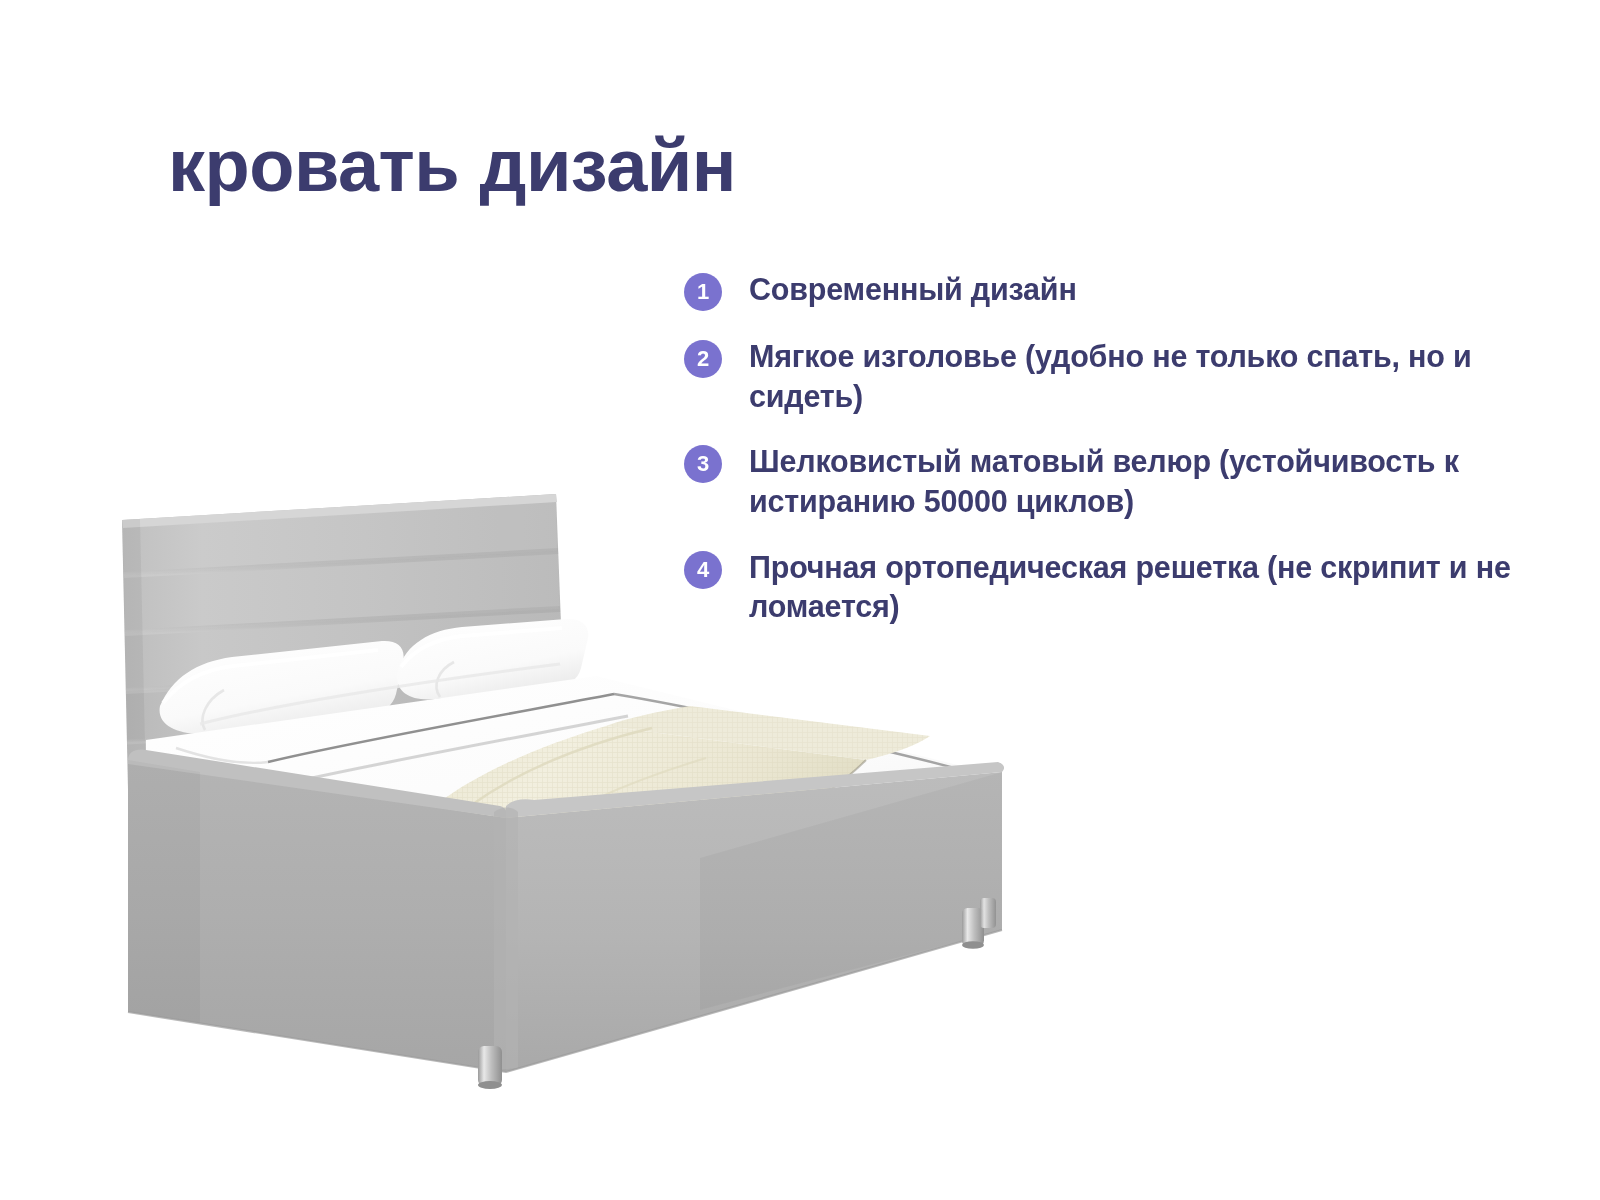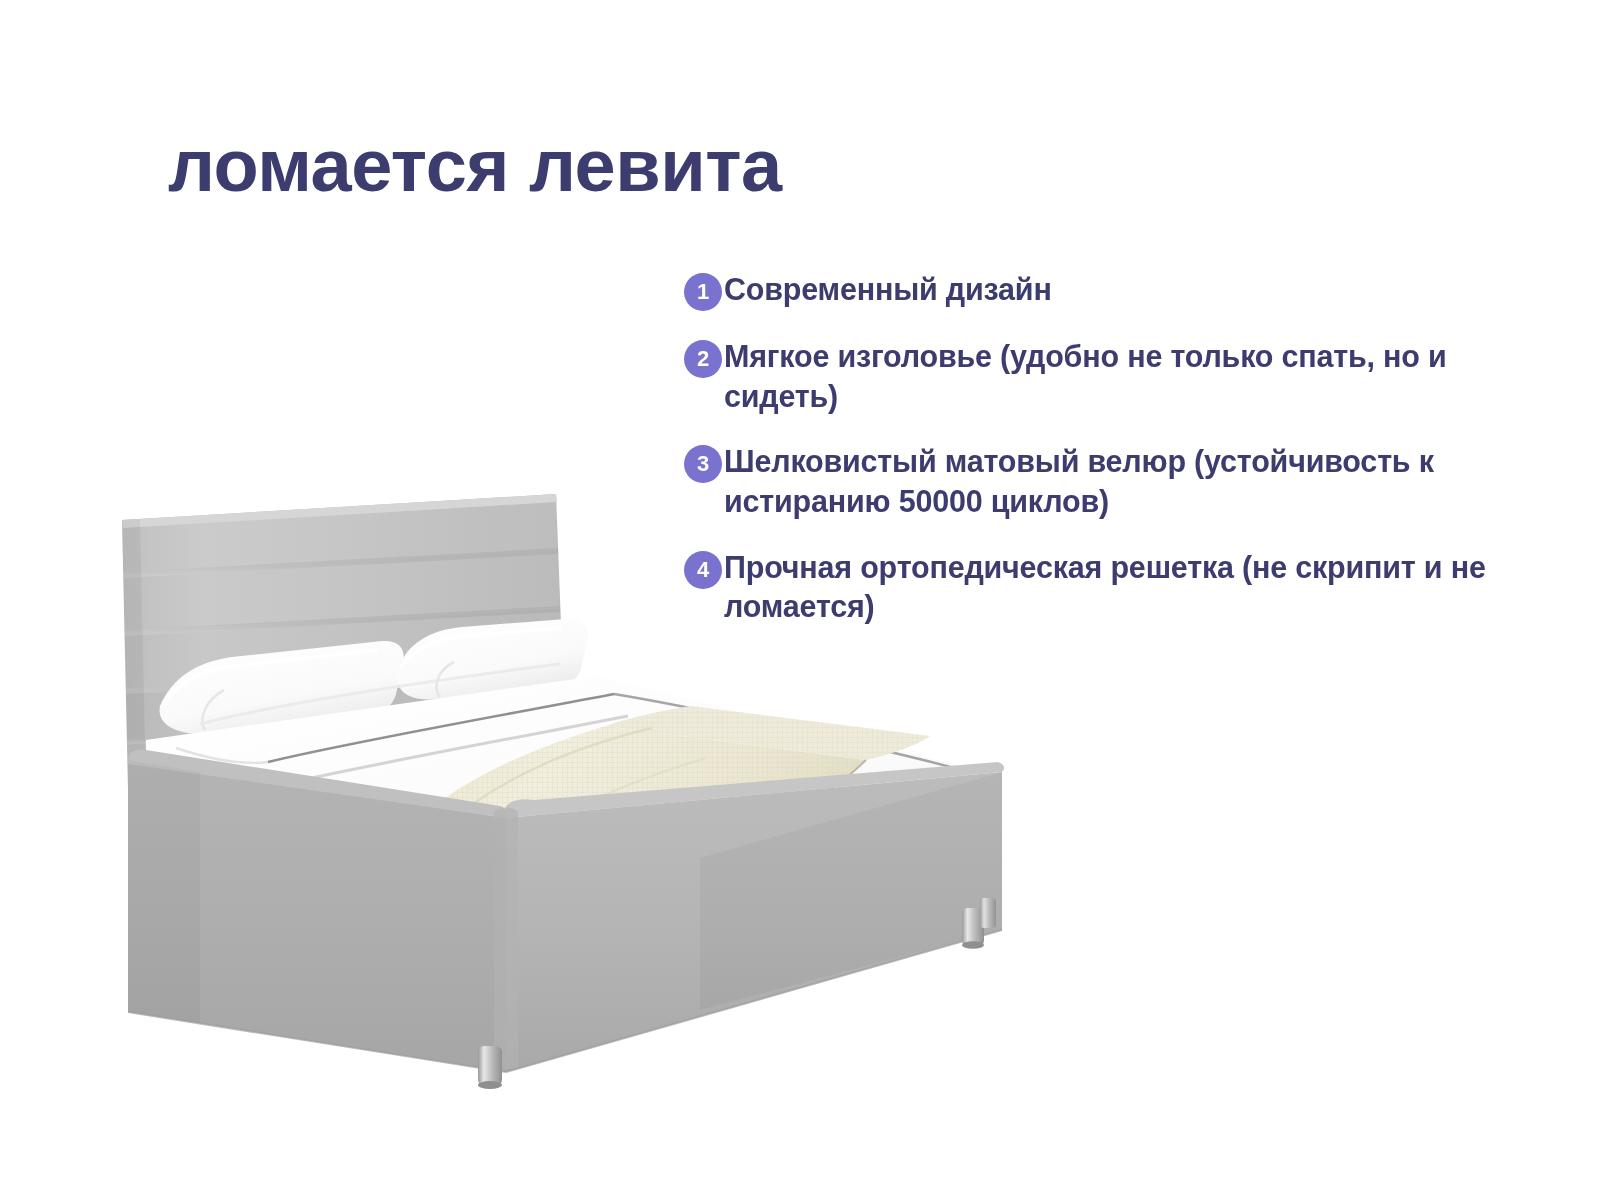--- a/index.html
+++ b/index.html
@@ -48,21 +48,21 @@
     background: #7a72cf;
     color: #ffffff;
     font-size: 22px;
     font-weight: bold;
     display: flex;
     align-items: center;
     justify-content: center;
     margin-top: 3px;
   }
   .feature-text {
-    margin-left: 2px;
+    margin-left: 27px;
     font-size: 30.5px;
     font-weight: bold;
     line-height: 1.30;
     color: #3c3c6e;
     letter-spacing: -0.2px;
   }
 
   
   #bed-illustration {
     position: absolute;
@@ -231,21 +231,21 @@
     <g>
       <rect x="962" y="908" width="22" height="38" rx="5.5" fill="url(#legGrad)"></rect>
       <ellipse cx="973" cy="945" rx="11" ry="3.8" fill="#8f8f8f"></ellipse>
     </g>
     <g>
       <rect x="980" y="898" width="16" height="30" rx="4" fill="url(#legGrad)" opacity="0.9"></rect>
     </g>
   </svg>
 </div>
 
-<div id="page-title">ломается левита</div>
+<div id="page-title">кровать дизайн</div>
 
 <div id="feature-list">
 
   <div class="feature-item">
     <div class="feature-badge">1</div>
     <div class="feature-text">Современный дизайн</div>
   </div>
 
   <div class="feature-item">
     <div class="feature-badge">2</div>

